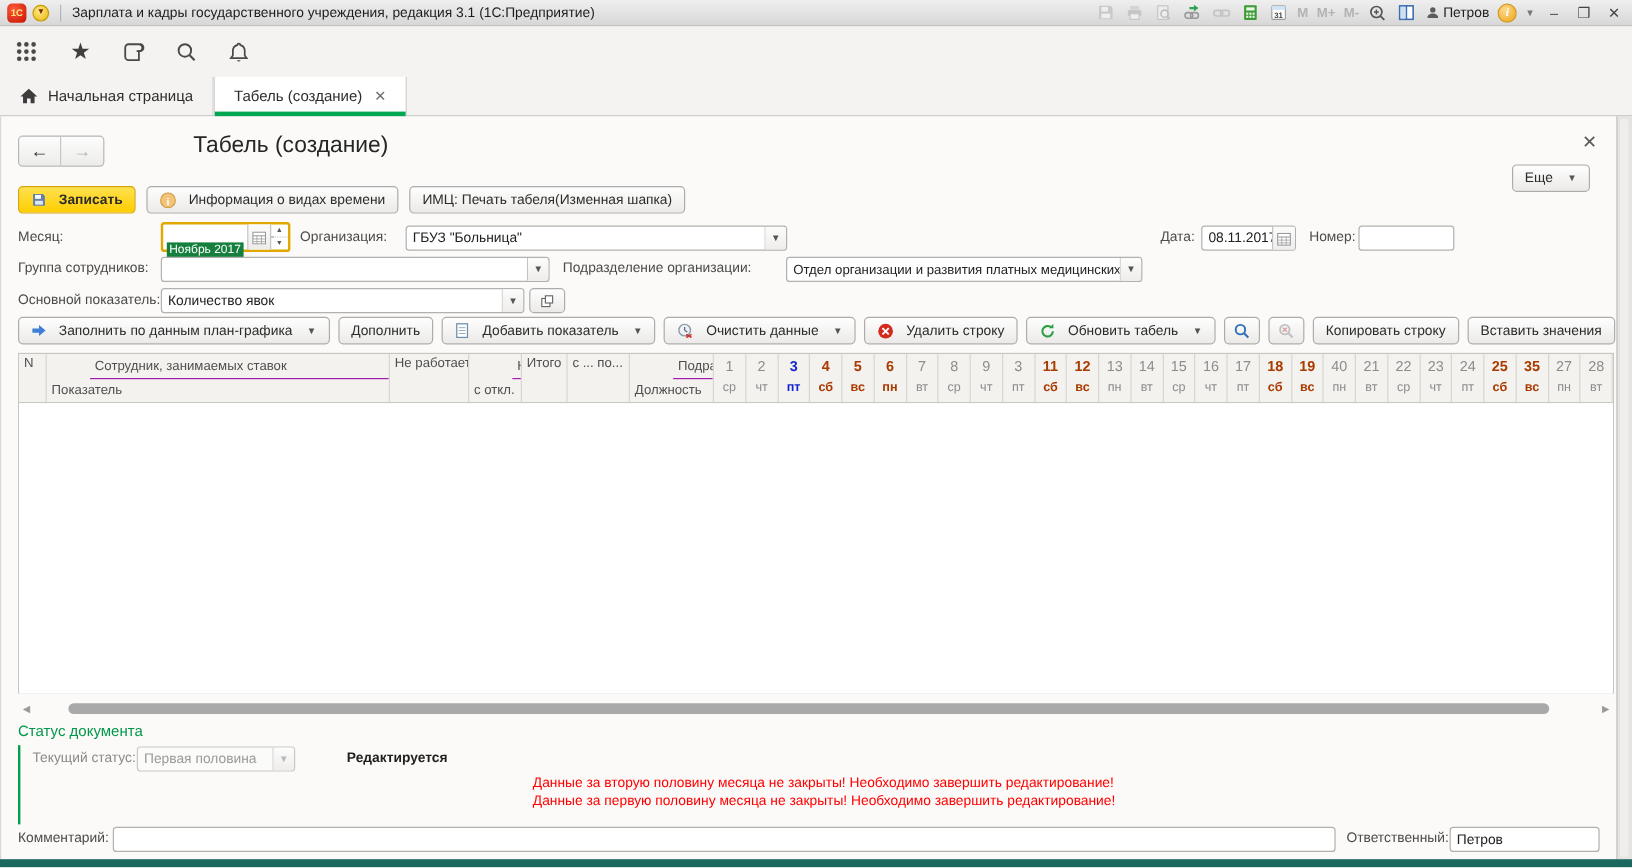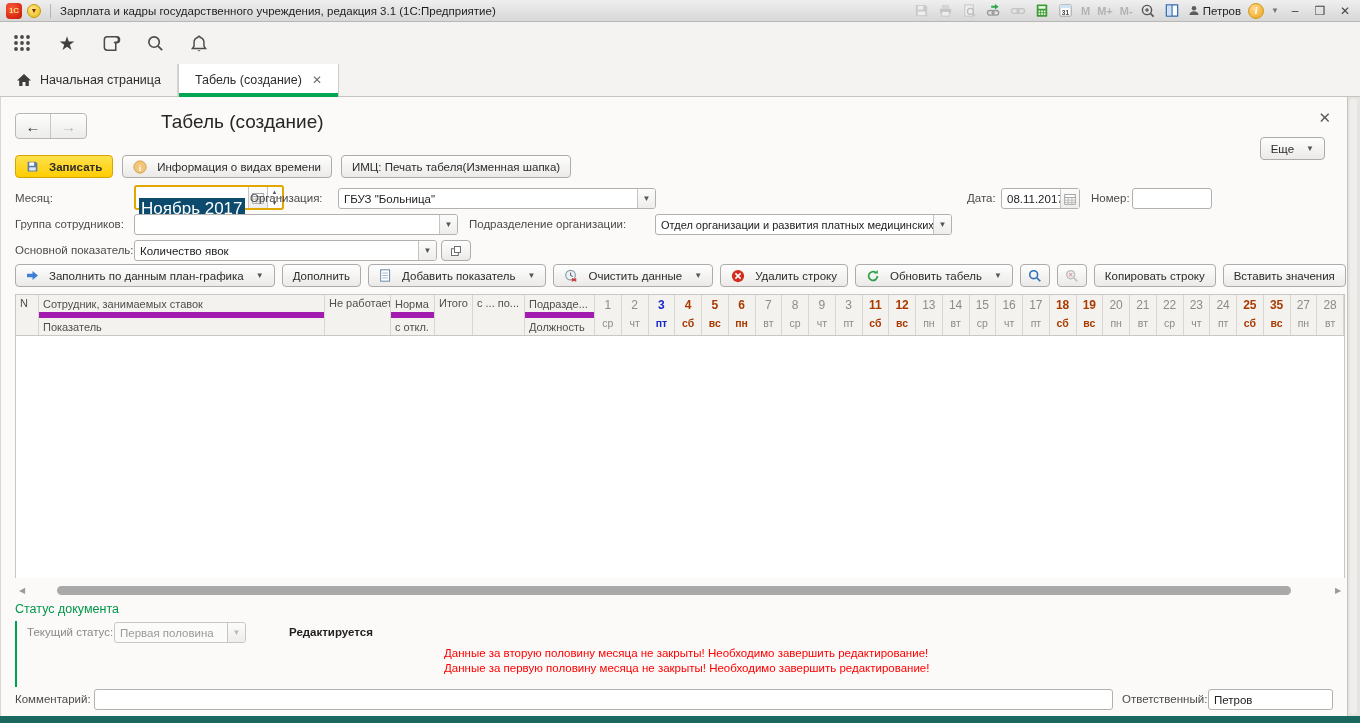--- a/index.html
+++ b/index.html
@@ -76,36 +76,36 @@
   .field, .combo { display:flex; align-items:stretch; background:#fff; border:1px solid #b3b1ae; border-radius:3px; height:21px; }
   .field .txt, .combo .txt { flex:1; display:flex; align-items:center; padding:0 5px; font-size:11.5px; color:#222; white-space:nowrap; overflow:hidden; }
   .combo .dd { width:18px; display:flex; align-items:center; justify-content:center; border-left:1px solid #c6c4c1; color:#555; font-size:8px; background:linear-gradient(#fcfcfc,#eeedeb); border-radius:0 2px 2px 0; }
   .combo.disabled { border-color:#c9c7c4; background:#fbfbfa; }
   .combo.disabled .txt { color:#9a9a9a; }
   .combo.disabled .dd { color:#b9b9b9; }
   .iconbtn-cal { width:19px; display:flex; align-items:center; justify-content:center; border-left:1px solid #c6c4c1; background:linear-gradient(#fcfcfc,#eeedeb); }
   .month-wrap { position:absolute; left:133px; top:88px; display:flex; align-items:stretch;
     border:2px solid #e2a700; border-radius:3px; background:#fff; height:25px; }
   .month-txt { display:flex; align-items:center; padding:0 3px; }
-  .month-txt .sel { background:#0c4a6e; color:#fff; padding:1px 2px; font-size:17px;margin-top:22px; }
+  .month-txt .sel { background:#15803d; color:#fff; padding:1px 2px; font-size:10px;margin-top:22px; }
   .spinner { width:15px; display:flex; flex-direction:column; border-left:1px solid #c6c4c1; }
   .spinner div { flex:1; display:flex; align-items:center; justify-content:center; font-size:6px; color:#555; }
   .spinner .up { border-bottom:1px dotted #c6c4c1; }
 
   
   .tblbar { position:absolute; left:14px; top:167px; display:flex; gap:7px; }
   .sq-btn { width:30px; justify-content:center; padding:0; }
 
   
   .grid { position:absolute; left:14px; right:2px; top:197px; height:284px; border:1px solid #c9c7c4; background:#fff; }
   .ghead { display:flex; height:41px; background:#f3f2ef; border-bottom:1px solid #c9c7c4; font-size:11px; color:#4f4f4f; }
   .th { border-right:1px solid #d8d6d3; padding:2px 4px; white-space:nowrap; overflow:hidden; }
   .th.split { padding:0; display:flex; flex-direction:column; }
   .th.split > div { flex:1; padding:2px 4px; display:flex; align-items:center; }
-  .th.split .top { border-bottom:6px solid #a21caf; }
+  .th.split .top { border-bottom:1px solid #a21caf;margin-left:36px; }
   .day-cols { flex:1; display:flex; min-width:0; overflow:hidden; }
   .day { flex:1 0 26px; border-right:1px solid #d8d6d3; text-align:center; padding-top:1px; }
   .day .dn { font-size:12px; line-height:19px; color:#8c8c8c; }
   .day .dw { font-size:10.5px; line-height:16px; color:#8c8c8c; }
   .day.holiday .dn, .day.holiday .dw { color:#a93a00; font-weight:bold; }
   .day.preholiday .dn, .day.preholiday .dw { color:#1726cc; font-weight:bold; }
   .gbody { height:242px; background:#fff; }
 
   
   .hscroll { position:absolute; left:14px; right:2px; top:488px; height:11px; display:flex; align-items:center; }
@@ -542,21 +542,21 @@
             </div>
             <div class="day holiday">
               <div class="dn">18</div>
               <div class="dw">сб</div>
             </div>
             <div class="day holiday">
               <div class="dn">19</div>
               <div class="dw">вс</div>
             </div>
             <div class="day normal">
-              <div class="dn">20</div>
+              <div class="dn">40</div>
               <div class="dw">пн</div>
             </div>
             <div class="day normal">
               <div class="dn">21</div>
               <div class="dw">вт</div>
             </div>
             <div class="day normal">
               <div class="dn">22</div>
               <div class="dw">ср</div>
             </div>

